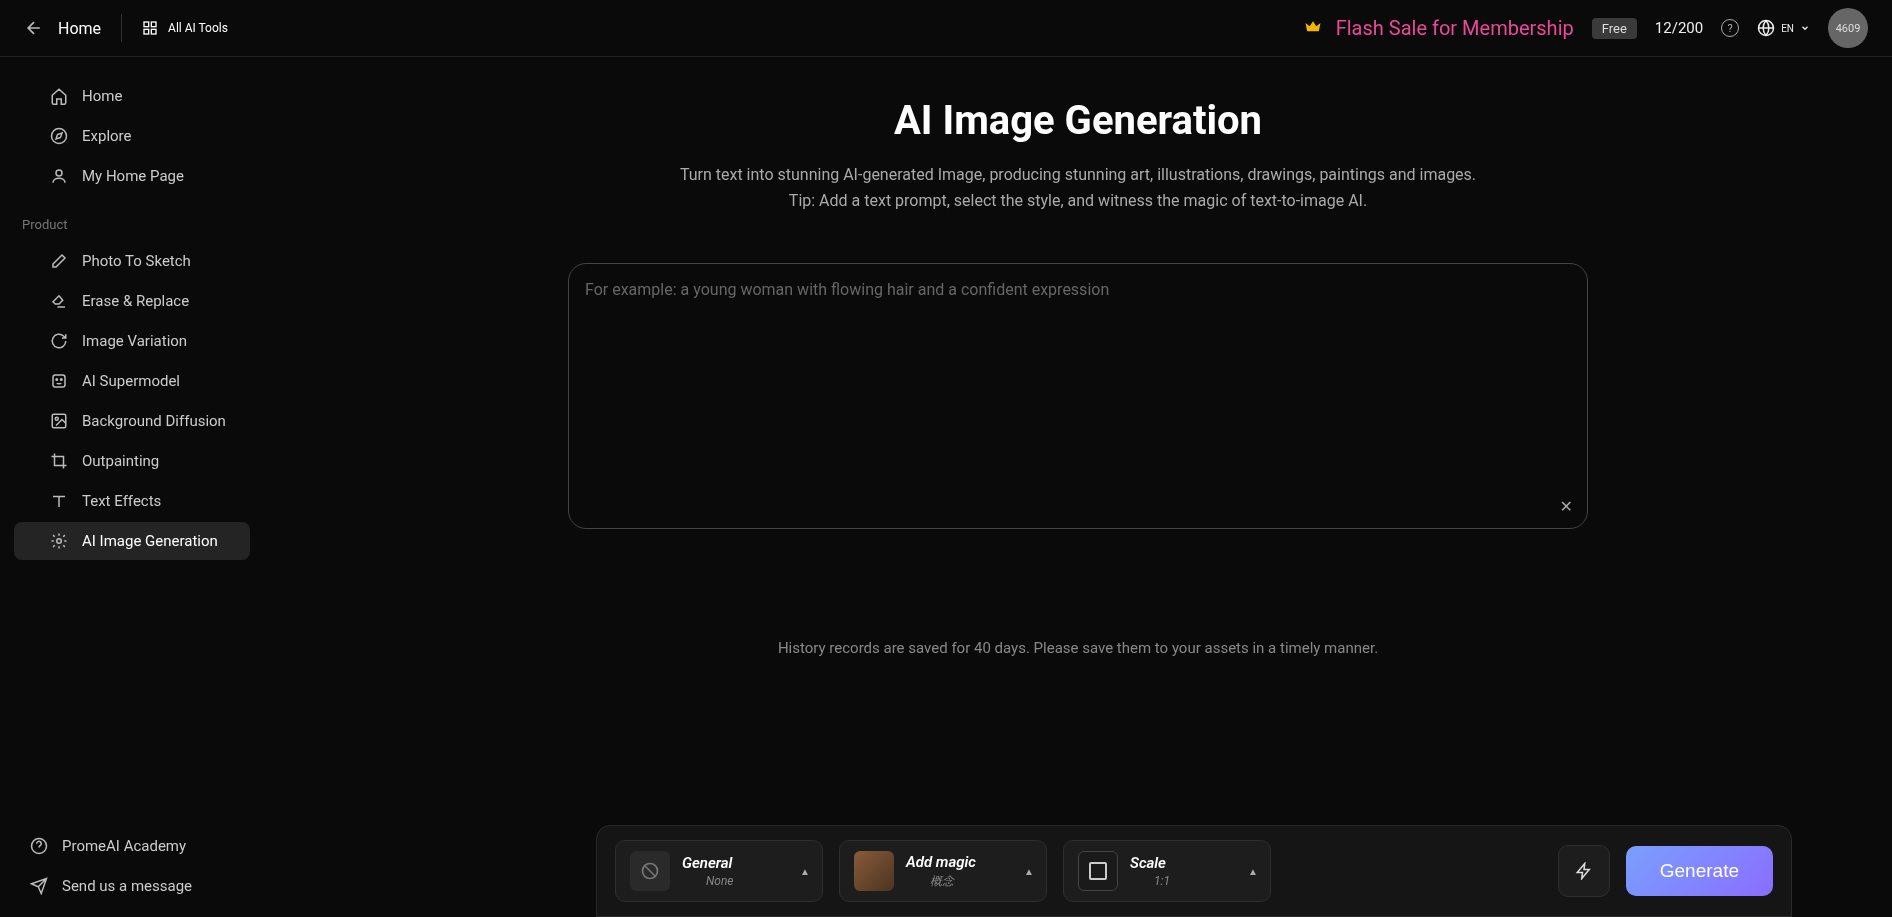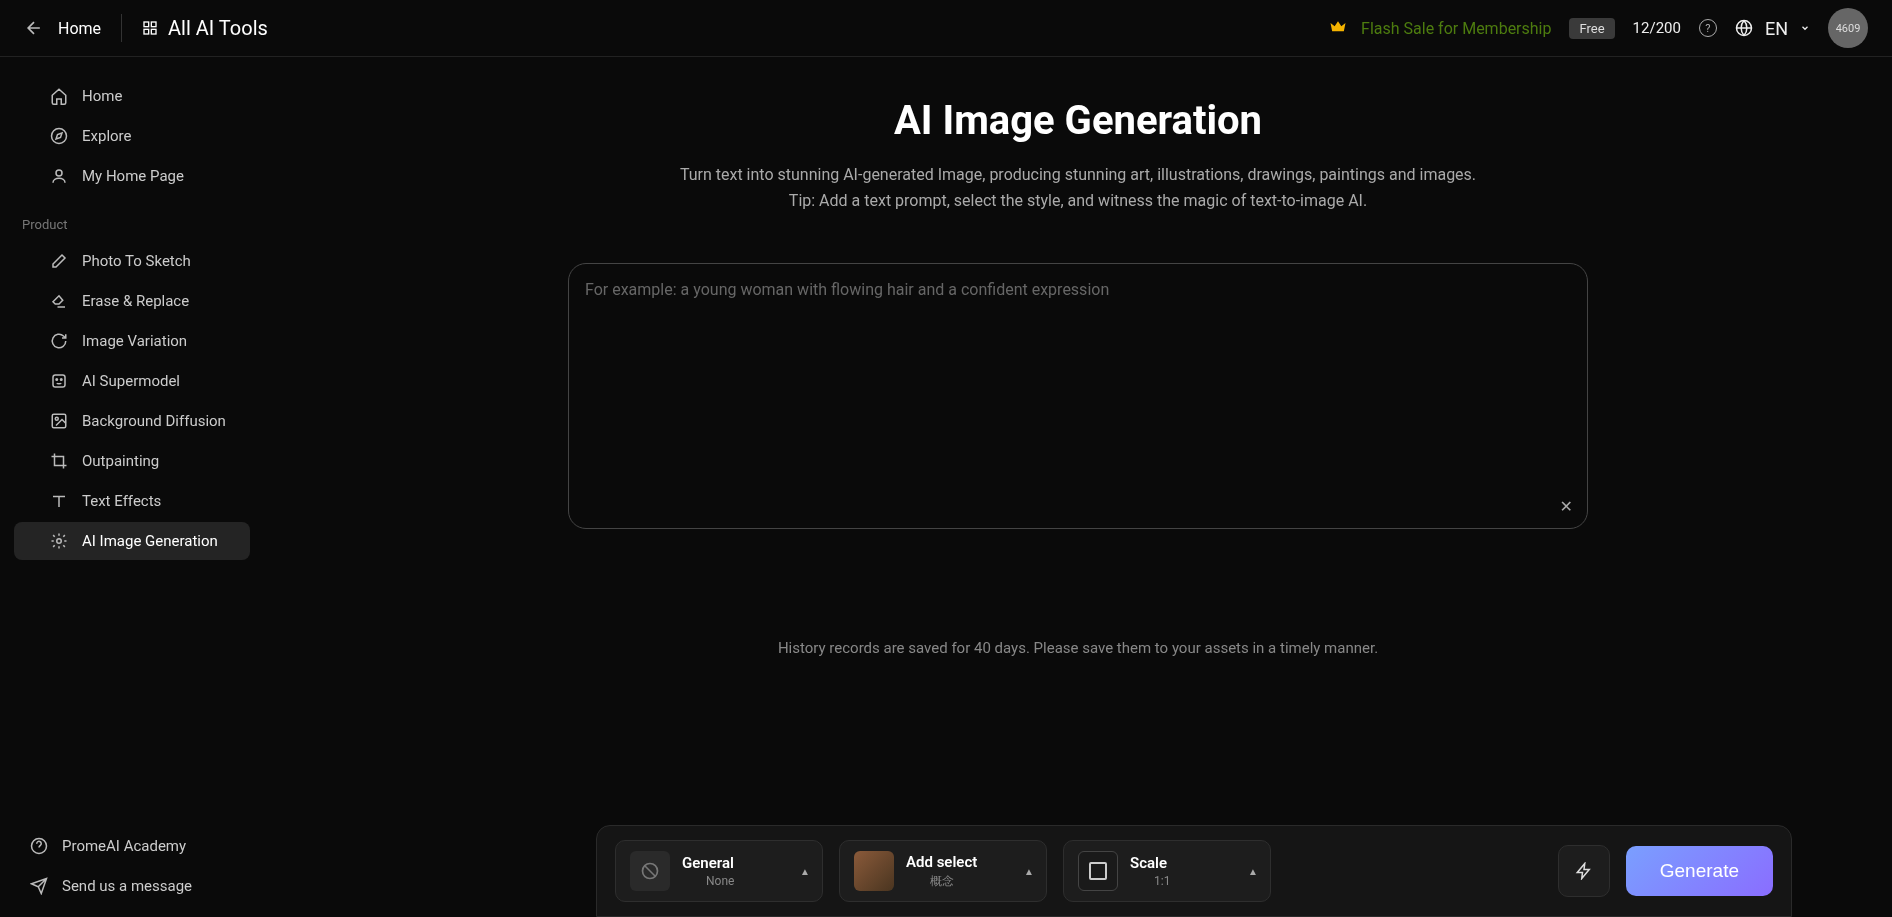--- a/index.html
+++ b/index.html
@@ -5,29 +5,29 @@
 *{box-sizing:border-box;margin:0;padding:0;}
 body{background:#0a0a0a;color:#e5e5e5;font-family:-apple-system,BlinkMacSystemFont,"Segoe UI",Roboto,sans-serif;width:1892px;height:917px;overflow:hidden;}
 
 
 .header{height:57px;border-bottom:1px solid #222;display:flex;align-items:center;justify-content:space-between;padding:0 24px;}
 .header-left{display:flex;align-items:center;gap:20px;}
 .back-home{display:flex;align-items:center;gap:14px;cursor:pointer;}
 .back-arrow{width:20px;height:20px;color:#bbb;}
 .home-label{color:#fff;font-size:16px;}
 .divider{width:1px;height:28px;background:#333;}
-.all-tools{display:flex;align-items:center;gap:10px;cursor:pointer;color:#fff;font-size:20px;}
+.all-tools{display:flex;align-items:center;gap:10px;cursor:pointer;color:#fff;font-size:12px;}
 .grid-icon{width:16px;height:16px;}
 .header-right{display:flex;align-items:center;gap:18px;}
-.flash-sale{display:flex;align-items:center;gap:13px;color:#4d7c0f;font-size:16px;cursor:pointer;}
+.flash-sale{display:flex;align-items:center;gap:13px;color:#ec4899;font-size:20px;cursor:pointer;}
 .crown-icon{width:20px;height:20px;color:#f5b400;}
 .free-badge{background:#3a3a3a;padding:3px 10px;border-radius:4px;font-size:13px;color:#ddd;}
 .credits{color:#eee;font-size:15px;}
 .help-icon{width:18px;height:18px;color:#aaa;border:1.5px solid #aaa;border-radius:50%;display:flex;align-items:center;justify-content:center;font-size:11px;cursor:pointer;}
-.lang{display:flex;align-items:center;gap:12px;color:#eee;font-size:18px;cursor:pointer;}
+.lang{display:flex;align-items:center;gap:6px;color:#eee;font-size:10px;cursor:pointer;}
 .globe-icon{width:18px;height:18px;}
 .chevron-down{width:10px;height:10px;}
 .avatar{width:40px;height:40px;border-radius:50%;background:#666;display:flex;align-items:center;justify-content:center;font-size:11px;color:#ddd;cursor:pointer;}
 
 
 .body{display:flex;height:calc(100% - 57px);}
 .sidebar{width:264px;padding:20px 0 0 0;overflow-y:auto;position:relative;display:flex;flex-direction:column;}
 .sidebar-scroll{flex:1;overflow-y:auto;}
 .side-item{display:flex;align-items:center;gap:14px;padding:10px 20px 10px 36px;color:#ccc;font-size:15px;cursor:pointer;border-radius:8px;margin:0 14px 2px;}
 .side-item.active{background:#242424;color:#fff;}
@@ -48,21 +48,21 @@
 .history-note{text-align:center;color:#888;font-size:15px;margin-top:110px;}
 
 
 .bottom-bar{position:absolute;left:332px;right:100px;bottom:0;padding:14px 18px;background:#151515;border:1px solid #2a2a2a;border-top-left-radius:14px;border-top-right-radius:14px;display:flex;align-items:center;gap:16px;}
 .opt{display:flex;align-items:center;gap:12px;background:#1d1d1d;border:1px solid #2e2e2e;border-radius:10px;padding:10px 14px;min-width:208px;cursor:pointer;position:relative;}
 .opt-thumb{width:40px;height:40px;border-radius:6px;background:#2a2a2a;display:flex;align-items:center;justify-content:center;flex-shrink:0;}
 .opt-thumb.none{color:#777;}
 .opt-thumb.style{background:linear-gradient(135deg,#8a5a3a,#4a3520);}
 .opt-thumb.scale{background:#1a1a1a;border:1px solid #444;}
 .opt-thumb.scale .sq{width:18px;height:18px;border:2px solid #ccc;border-radius:2px;}
-.opt-text{display:flex;flex-direction:column;}
+.opt-text{display:flex;flex-direction:column;font-style:italic;}
 .opt-title{color:#fff;font-size:15px;font-weight:600;}
 .opt-sub{color:#888;font-size:12px;margin-top:2px;margin-left:24px;}
 .opt-caret{position:absolute;right:12px;color:#aaa;font-size:10px;}
 .spacer{flex:1;}
 .turbo{width:52px;height:52px;border:1px solid #2e2e2e;border-radius:10px;background:#1d1d1d;display:flex;align-items:center;justify-content:center;cursor:pointer;}
 .bolt-icon{width:18px;height:18px;color:#ddd;}
 .generate{padding:14px 34px;border:none;border-radius:10px;background:linear-gradient(135deg,#7a9fff,#8a6dff);color:#fff;font-size:19px;font-weight:500;cursor:pointer;}
 
 
 .sidebar-scroll::-webkit-scrollbar{width:4px;}
@@ -239,21 +239,21 @@
         </div>
         <div class="opt-text">
           <span class="opt-title">General</span>
           <span class="opt-sub">None</span>
         </div>
         <span class="opt-caret">▲</span>
       </div>
       <div class="opt">
         <div class="opt-thumb style"></div>
         <div class="opt-text">
-          <span class="opt-title">Add select</span>
+          <span class="opt-title">Add magic</span>
           <span class="opt-sub">概念</span>
         </div>
         <span class="opt-caret">▲</span>
       </div>
       <div class="opt">
         <div class="opt-thumb scale">
             <div class="sq"></div>
           </div>
         <div class="opt-text">
           <span class="opt-title">Scale</span>

